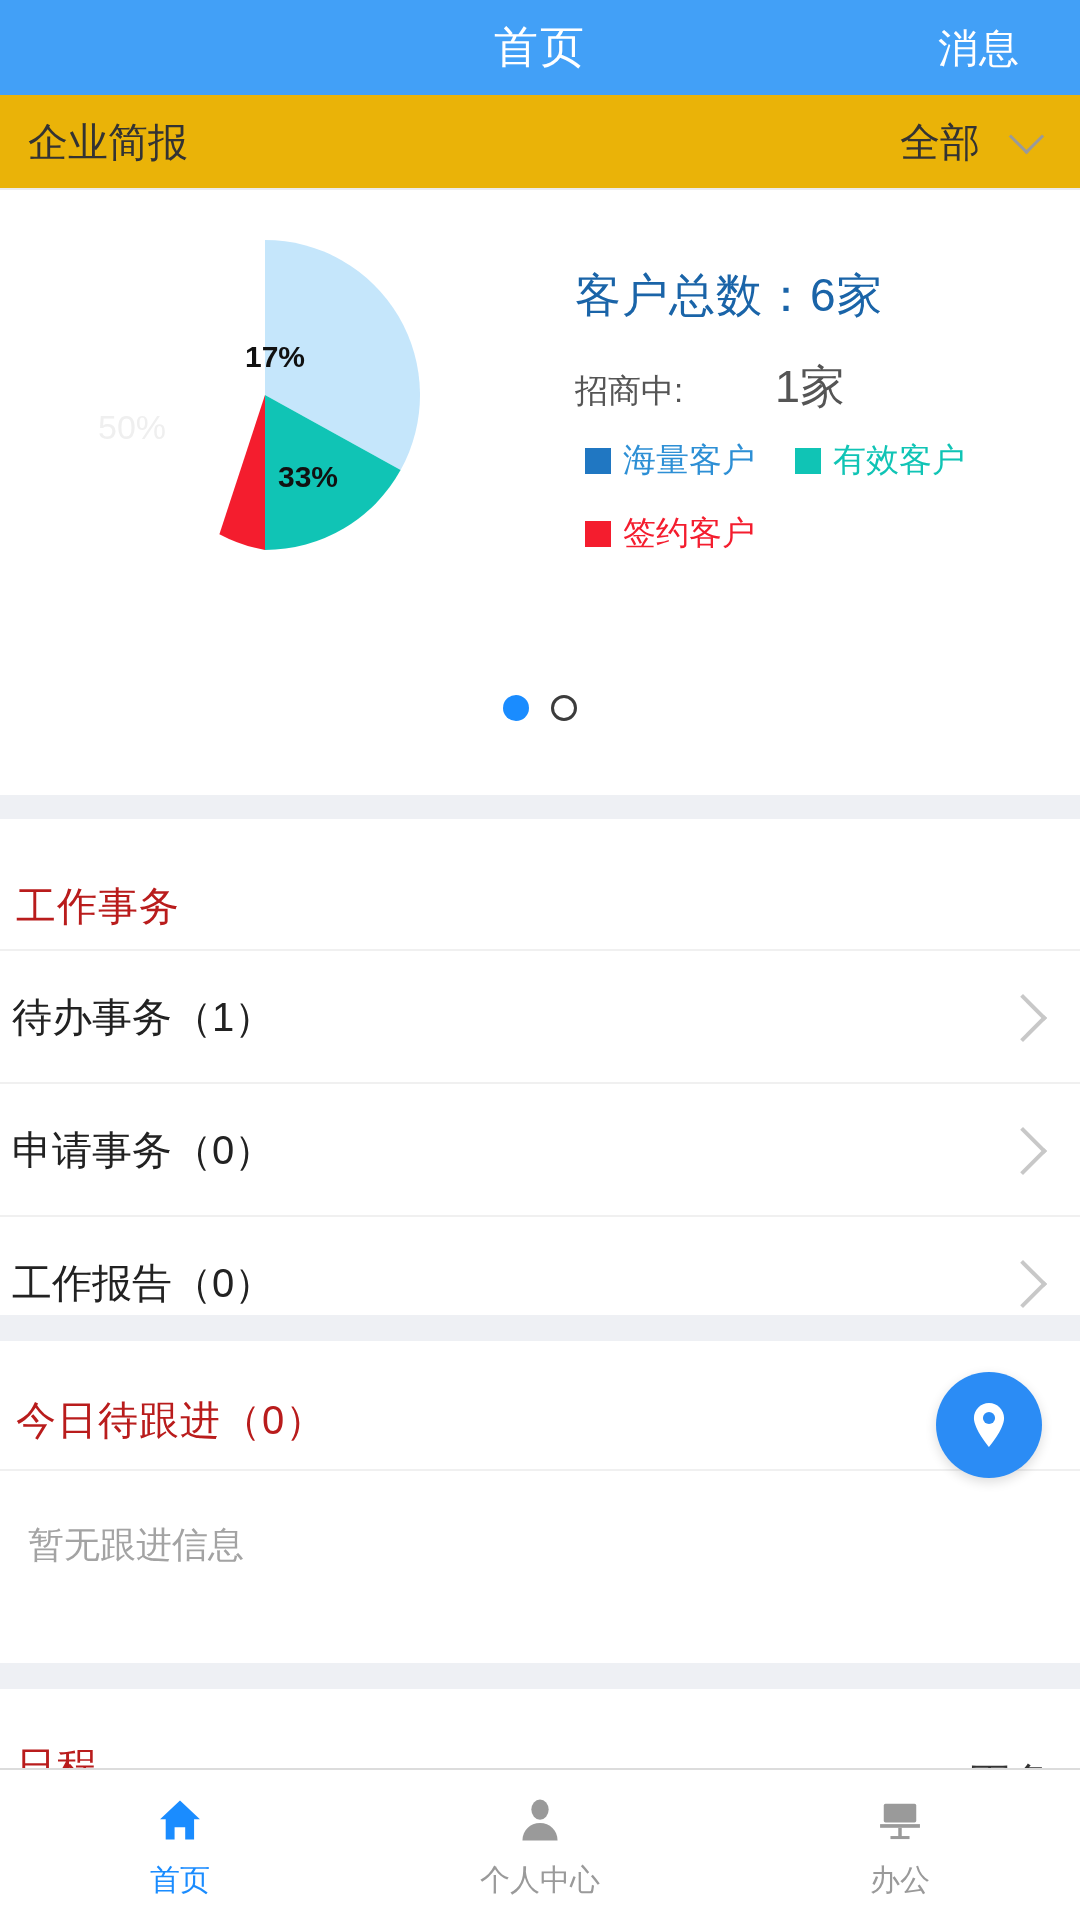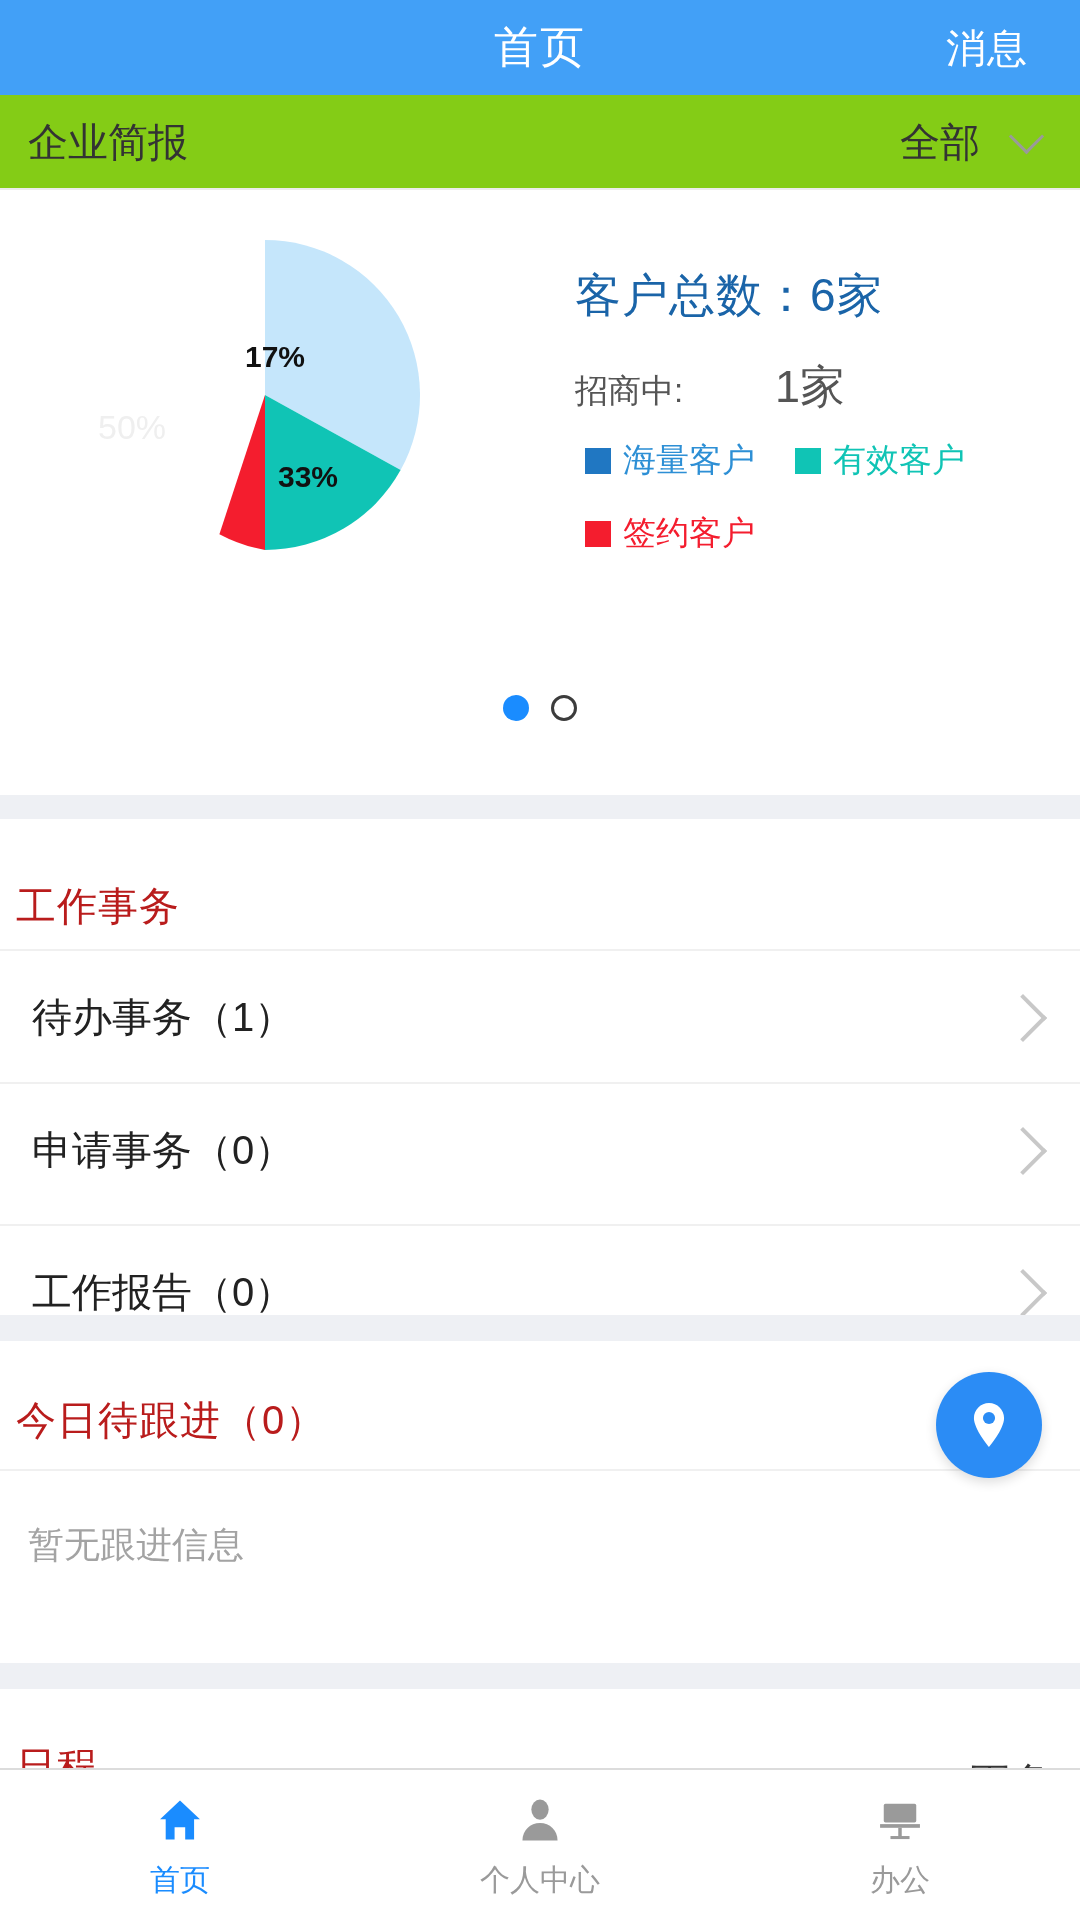--- a/index.html
+++ b/index.html
@@ -13,28 +13,28 @@
 
   
   .topbar {
     position: absolute; left: 0; top: 0; width: 1080px; height: 95px;
     background: #42a0f7; display: flex; align-items: center; justify-content: center;
   }
   .topbar-title {
     color: #ffffff; font-size: 44px; letter-spacing: 2px; font-weight: 400;
   }
   .topbar-right {
-    position: absolute; right: 52px; top: 50%; transform: translateY(-50%);
+    position: absolute; right: 60px; top: 50%; transform: translateY(-50%);
     color: #ffffff; font-size: 40px; letter-spacing: 1px;
   }
 
   
   .filterbar {
     position: absolute; left: 0; top: 95px; width: 1080px; height: 95px;
-    background: #84cc16; border-bottom: 2px solid #ececec;
+    background: #eab308; border-bottom: 2px solid #ececec;
   }
   .filter-left {
     position: absolute; left: 28px; top: 50%; transform: translateY(-50%);
     font-size: 40px; color: #333333;
   }
   .filter-center {
     position: absolute; left: 50%; top: 50%; transform: translate(-50%,-50%);
     font-size: 33px; color: #555555;
   }
   .filter-right {
@@ -96,21 +96,21 @@
   
   .card { position: absolute; left: 0; width: 1080px; background: #ffffff; }
   .sec-title {
     position: absolute; left: 16px; font-size: 40px; color: #b91c1c; letter-spacing: 1px;
   }
   .row {
     position: absolute; left: 0; width: 1080px; height: 133px;
     border-top: 2px solid #f0f0f0;
   }
   .row-label {
-    position: absolute; left: 32px; top: 50%; transform: translateY(-50%);
+    position: absolute; left: 12px; top: 50%; transform: translateY(-50%);
     font-size: 40px; color: #222222;
   }
   .chev-right {
     position: absolute; right: 42px; top: 50%; width: 34px; height: 34px;
     transform: translate(0,-50%);
   }
   .chev-right::before {
     content: ""; position: absolute; left: 2px; top: 1px;
     width: 30px; height: 30px;
     border-top: 4px solid #c8c8c8; border-right: 4px solid #c8c8c8;
@@ -214,21 +214,21 @@
     <div class="sec-title" style="top:60px;">工作事务</div>
 
     <div class="row" style="top:130px;">
       <span class="row-label">待办事务（1）</span>
       <span class="chev-right"></span>
     </div>
     <div class="row" style="top:263px;">
       <span class="row-label">申请事务（0）</span>
       <span class="chev-right"></span>
     </div>
-    <div class="row" style="top:396px;margin-top:9px;">
+    <div class="row" style="top:396px;">
       <span class="row-label">工作报告（0）</span>
       <span class="chev-right"></span>
     </div>
   </div>
 
   <div class="gap" style="top:1315px; height:26px;"></div>
 
   <div class="card" style="top:1341px; height:322px;">
     <div class="sec-title" style="top:52px;">今日待跟进（0）</div>
     <div class="row" style="top:128px; height:194px; border-top:2px solid #f0f0f0;">

